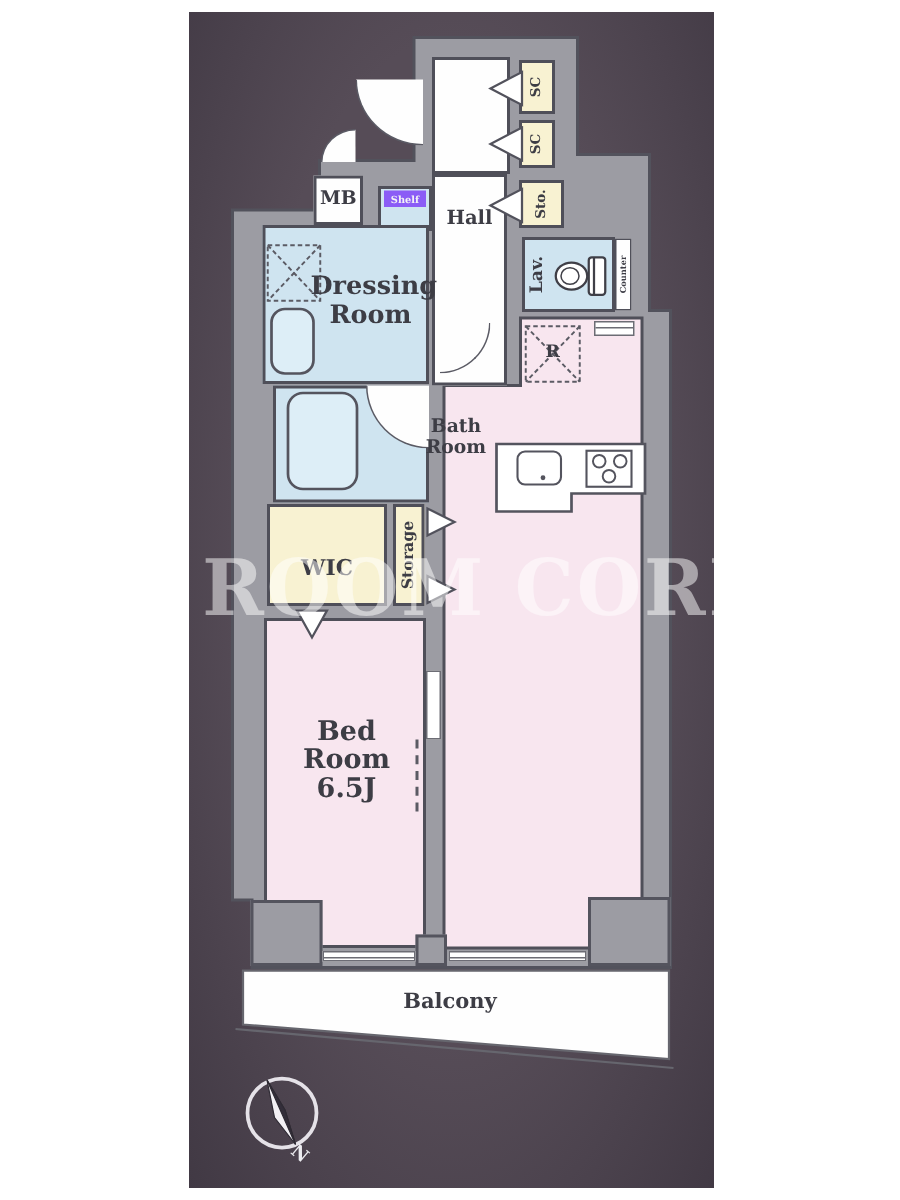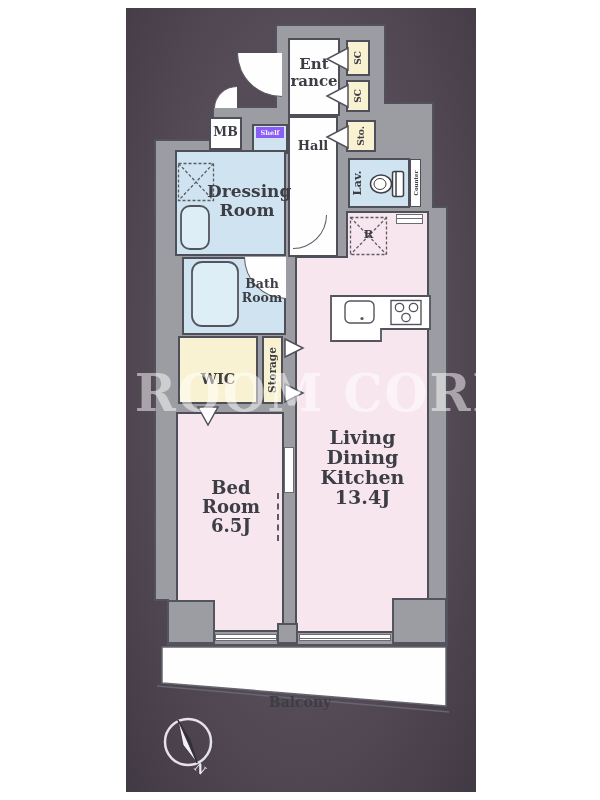--- a/index.html
+++ b/index.html
@@ -120,41 +120,35 @@
       <circle cx="406" cy="317.5" r="4.2" fill="#fff" stroke="#54545e" stroke-width="1.3"></circle>
     </g>
 
     <g>
       <circle cx="188" cy="742" r="23" fill="none" stroke="#e5e2e8" stroke-width="2.5"></circle>
       <polygon points="178,720 190,740 197,763 183,745" fill="#f2f0f4" stroke="#2e2a33" stroke-width="0.8"></polygon>
       <polygon points="178,720 190,740 197,763" fill="#332e3a" stroke="#2e2a33" stroke-width="0.8"></polygon>
     </g>
   </svg>
 
-  <div class="label" style="left:282px;top:56px;width:64px;font-size:15px;">Ent
-rance</div>
   <div class="label" style="left:288px;top:139px;width:50px;font-size:13px;">Hall</div>
   <div class="vlabel" style="left:358px;top:58px;font-size:9px;">SC</div>
   <div class="vlabel" style="left:358px;top:96px;font-size:9px;">SC</div>
   <div class="vlabel" style="left:361px;top:136px;font-size:9px;">Sto.</div>
   <div class="vlabel" style="left:357px;top:183px;font-size:11.5px;">Lav.</div>
   <div class="vlabel" style="left:415.5px;top:183px;font-size:5.5px;">Counter</div>
   <div class="label" style="left:209px;top:125px;width:33px;font-size:12.5px;">MB</div>
   <div class="tag" style="left:256px;top:127px;width:28px;height:11px;font-size:6.5px;font-weight:700;">Shelf</div>
   <div class="label" style="left:207px;top:182px;width:80px;font-size:17px;">Dressing
 Room</div>
-  <div class="label" style="left:238px;top:277px;width:48px;font-size:12.5px;">Bath
+  <div class="label" style="left:238px;top:277px;width:48px;font-size:12.5px;padding-left:42px;">Bath
 Room</div>
   <div class="label" style="left:178px;top:360px;width:80px;font-size:14.5px;margin-top:11px;">WIC</div>
   <div class="vlabel" style="left:272px;top:370px;font-size:10.5px;">Storage</div>
   <div class="label" style="left:350px;top:228px;width:37px;font-size:11.5px;">R</div>
-  <div class="label" style="left:300px;top:428px;width:125px;font-size:19px;line-height:1.05;">Living
-Dining
-Kitchen
-13.4J</div>
   <div class="label" style="left:176px;top:479px;width:110px;font-size:18px;line-height:1.05;">Bed
 Room
 6.5J</div>
-  <div class="label" style="left:250px;top:661px;width:100px;font-size:14px;margin-top:34px;">Balcony</div>
+  <div class="label" style="left:250px;top:661px;width:100px;font-size:14px;">Balcony</div>
   <div id="north-label">N</div>
 
   <div id="watermark">ROOM CORE</div>
 </div>
 
 </body></html>

